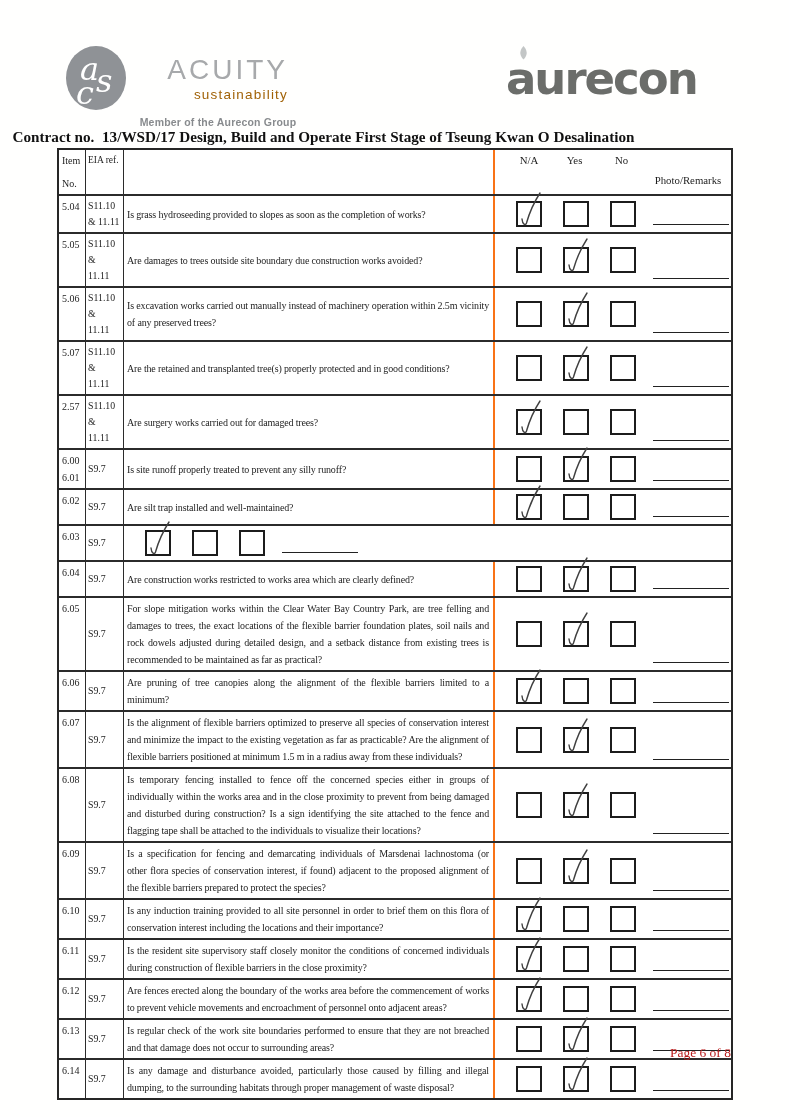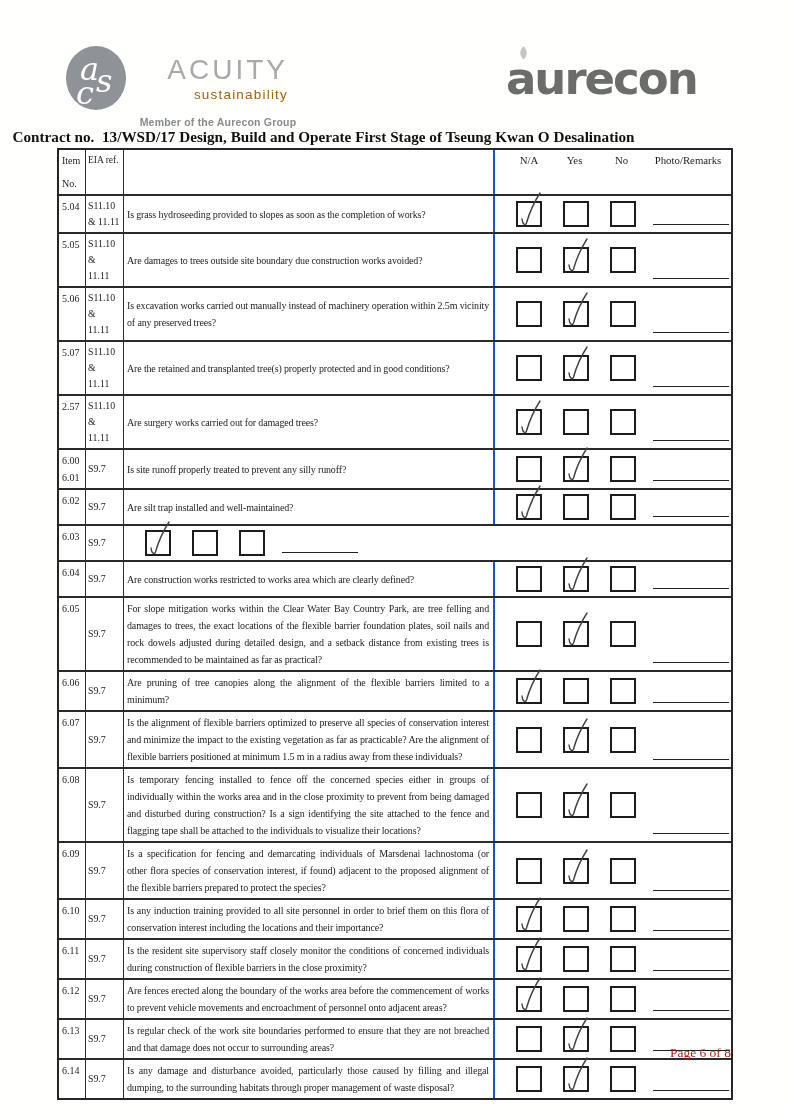--- a/index.html
+++ b/index.html
@@ -33,33 +33,33 @@
   .ctable { position:absolute; left:57px; top:148px; width:676px;
             border:2px solid #262626; box-sizing:border-box; background:#fff; }
   .trow { display:flex; border-top:2px solid #2b2b2b; min-height:36px; box-sizing:border-box; }
   .trow.thead { border-top:none; min-height:37px; }
 
   .c-item { width:27px; border-right:1px solid #2b2b2b; box-sizing:border-box;
             font-size:10px; line-height:17px; padding:2px 13px 2px 3px; }
   .c-eia  { width:38px; border-right:1px solid #2b2b2b; box-sizing:border-box;
             font-size:9.8px; line-height:16px; padding:2px 0 2px 2px;
             display:flex; flex-direction:column; justify-content:center; }
-  .c-q    { width:371px; border-right:2px solid #1d4ed8; box-sizing:border-box;
+  .c-q    { width:371px; border-right:2px solid #f97316; box-sizing:border-box;
             font-size:10px; line-height:17px; letter-spacing:-0.15px; padding:2px 4px 2px 3px;
             display:flex; flex-direction:column; justify-content:center; text-align:justify; }
   .c-q .section { font-weight:bold; text-align:left; }
   .c-checks { flex:1; display:flex; align-items:center; position:relative; }
 
   .thead .c-eia { justify-content:flex-start; font-size:9.5px; }
   .thead .c-q   { justify-content:flex-start; }
   .chk-hdr { flex:1; display:flex; font-size:10.8px; padding-top:4px; align-self:flex-start; }
   .chk-hdr .h-na  { margin-left:12px; width:44px; text-align:center; }
   .chk-hdr .h-yes { width:47px; text-align:center; }
   .chk-hdr .h-no  { width:47px; text-align:center; }
-  .chk-hdr .h-rem { flex:1; text-align:center; }
+  .chk-hdr .h-rem { flex:1; text-align:center;margin-top:20px; }
 
   .cbox { position:relative; width:26px; height:26px; border:2px solid #1c1c1c;
           box-sizing:border-box; background:#fff; flex:0 0 auto; }
   .cbox.b1 { margin-left:21px; }
   .cbox.b2 { margin-left:21px; }
   .cbox.b3 { margin-left:21px; }
   .tick { display:none; position:absolute; left:-3px; top:-12px; width:28px; height:40px; overflow:visible; }
   .cbox.checked .tick { display:block; }
 
   .remark-line { margin-left:17px; width:76px; height:0; border-bottom:1.6px solid #222;

